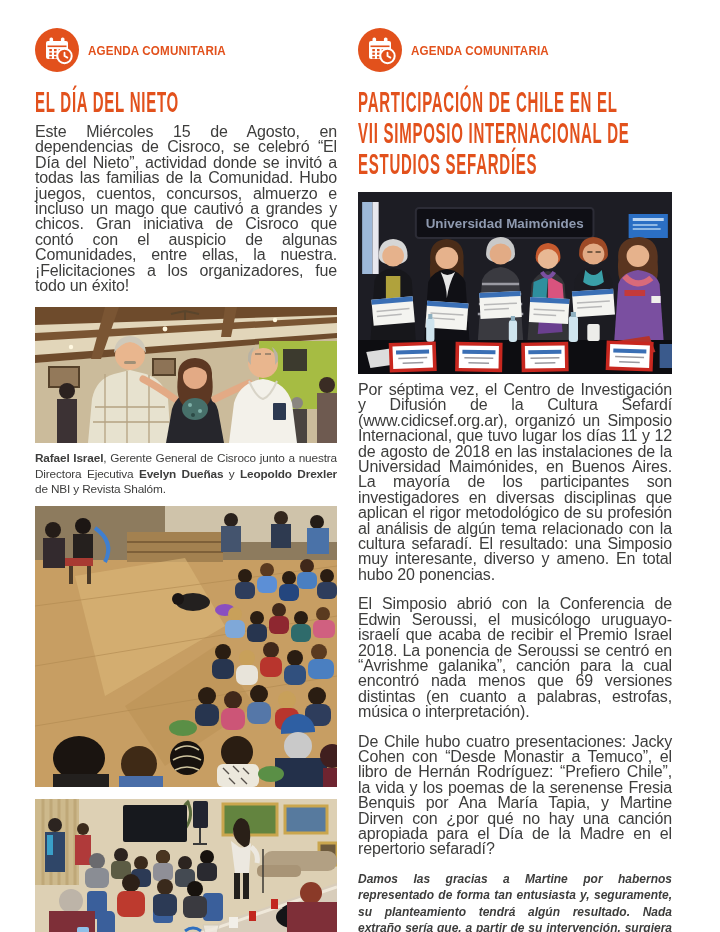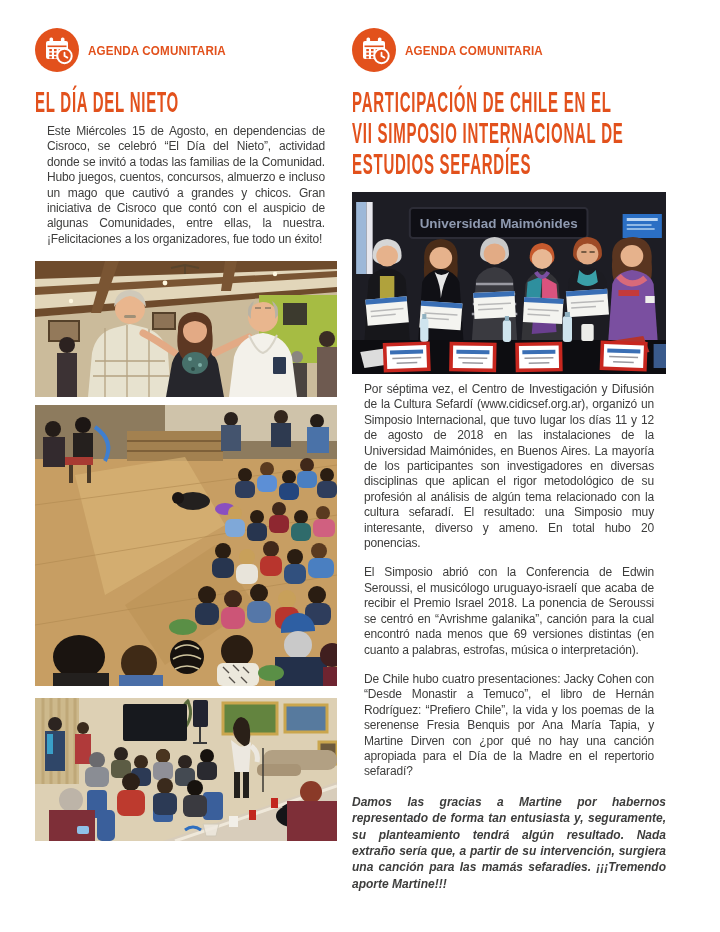--- a/index.html
+++ b/index.html
@@ -7,21 +7,21 @@
     --ink:#3d3d3c;
   }
   html,body{margin:0;padding:0;background:#ffffff;}
   body{
     width:720px;height:932px;overflow:hidden;
     font-family:"Liberation Sans", sans-serif;color:var(--ink);
   }
   .page{
     box-sizing:border-box;width:720px;height:932px;
     padding:28px 48px 0 35px;
-    display:flex;gap:15px;background:#fff;
+    display:flex;gap:21px;background:#fff;
   }
   .col{display:block;}
   .col-left{width:302px;flex:0 0 302px;}
   .col-right{width:314px;flex:0 0 314px;}
 
   .section-header{display:flex;align-items:center;gap:9px;height:44px;margin-bottom:14px;}
   .section-icon{width:44px;height:44px;flex:0 0 44px;}
   .section-label{
     color:var(--accent);font-weight:bold;font-size:13.5px;letter-spacing:.2px;
     transform:scaleX(.86);transform-origin:0 50%;white-space:nowrap;
@@ -29,22 +29,22 @@
 
   .article-title{
     color:var(--accent);font-weight:bold;font-size:30px;line-height:31px;
     letter-spacing:1.5px;margin:0;
     transform:scaleX(.5);transform-origin:0 0;width:200%;
   }
   .article-title.one-line{margin-bottom:7px;}
   .article-title.multi-line{margin-bottom:13px;}
 
   .body-text{
-    font-size:12px;line-height:15.4px;letter-spacing:-.15px;
-    text-align:justify;margin:0 12px 14px;
+    font-size:16px;line-height:15.4px;letter-spacing:-.15px;
+    text-align:justify;margin:0 0 14px;
   }
   .closing{
     font-weight:bold;font-style:italic;font-size:12px;line-height:16.4px;
     text-align:justify;margin:4px 0 0;
   }
   .caption{
     font-size:11.8px;line-height:15.2px;letter-spacing:-.15px;
     text-align:justify;margin:0 0 9px;
   }
   .caption.single{text-align:left;margin:0;}
@@ -130,20 +130,21 @@
         <path d="M194,136 L199,96 Q205,75 228,72 Q251,75 257,96 L262,136 Z" fill="#f3f1ea"></path>
         <path d="M214,74 Q221,90 228,92 Q235,90 242,74" stroke="#d8d4c8" stroke-width="2" fill="none"></path>
         <rect x="238" y="96" width="13" height="17" rx="1" fill="#2c3950"></rect>
         <circle cx="228" cy="56" r="15" fill="#e9b68e"></circle>
         <path d="M213,54 Q212,44 219,40 Q215,50 216,58 Z" fill="#b8b2a4"></path>
         <path d="M243,54 Q244,44 237,40 Q241,50 240,58 Z" fill="#b8b2a4"></path>
         <path d="M220,47 h6 M230,47 h6" stroke="#8a7a66" stroke-width="1.5"></path>
       </svg>
     </figure>
 
+    <p class="caption"><b>Rafael Israel</b><span>, Gerente General de Cisroco junto a nuestra Directora Ejecutiva </span><b>Evelyn Dueñas</b><span> y </span><b>Leopoldo Drexler</b><span> de NBI y Revista Shalóm.</span></p>
 
     <figure class="photo gap-lg" aria-label="Niños y familias sentados en el piso del salón viendo el espectáculo">
       <svg viewBox="0 0 302 281" height="281" preserveAspectRatio="none">
         <rect width="302" height="281" fill="#c79e63"></rect>
         <rect width="302" height="54" fill="#8d7b5e"></rect>
         <rect x="130" y="0" width="172" height="36" fill="#cfc3aa"></rect>
         <rect x="92" y="26" width="96" height="30" fill="#a38150"></rect>
         <path d="M92,36 h96 M92,46 h96" stroke="#7e6039" stroke-width="2"></path>
         <polygon points="40,70 150,52 190,120 70,190" fill="#dab87a" opacity="0.6"></polygon>
         <polygon points="90,200 180,140 220,200 130,260" fill="#b98f52" opacity="0.45"></polygon>

